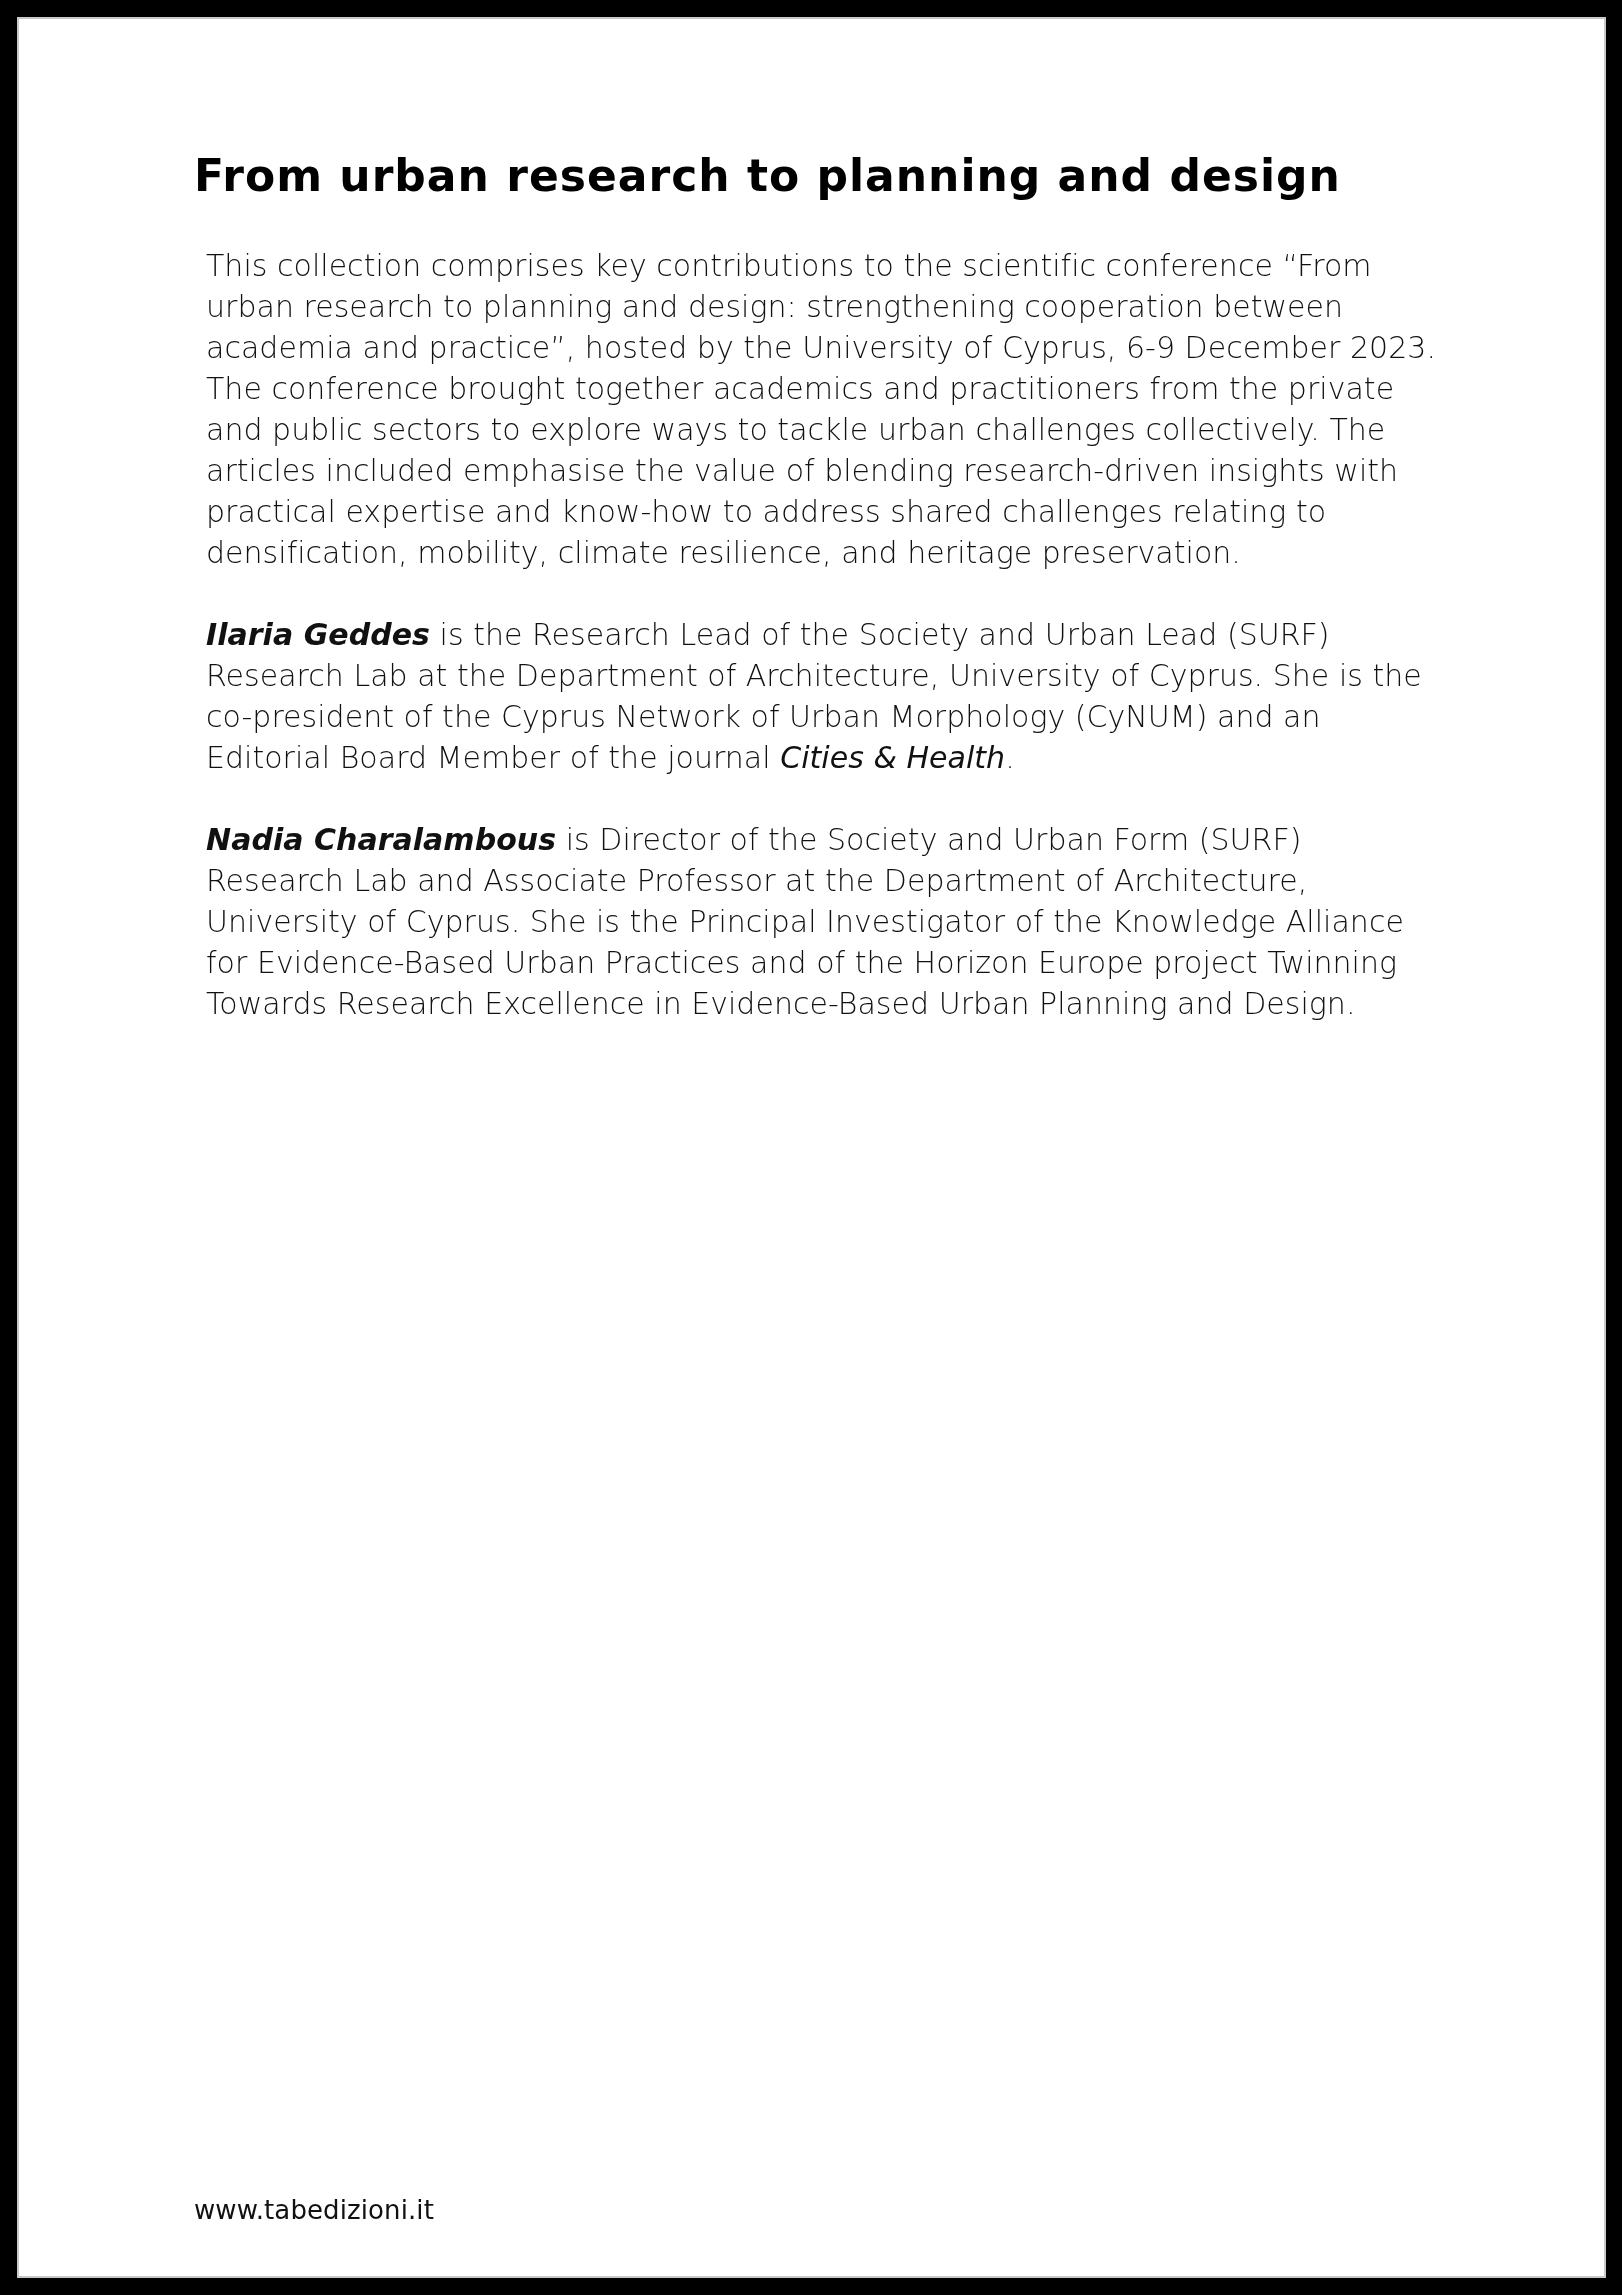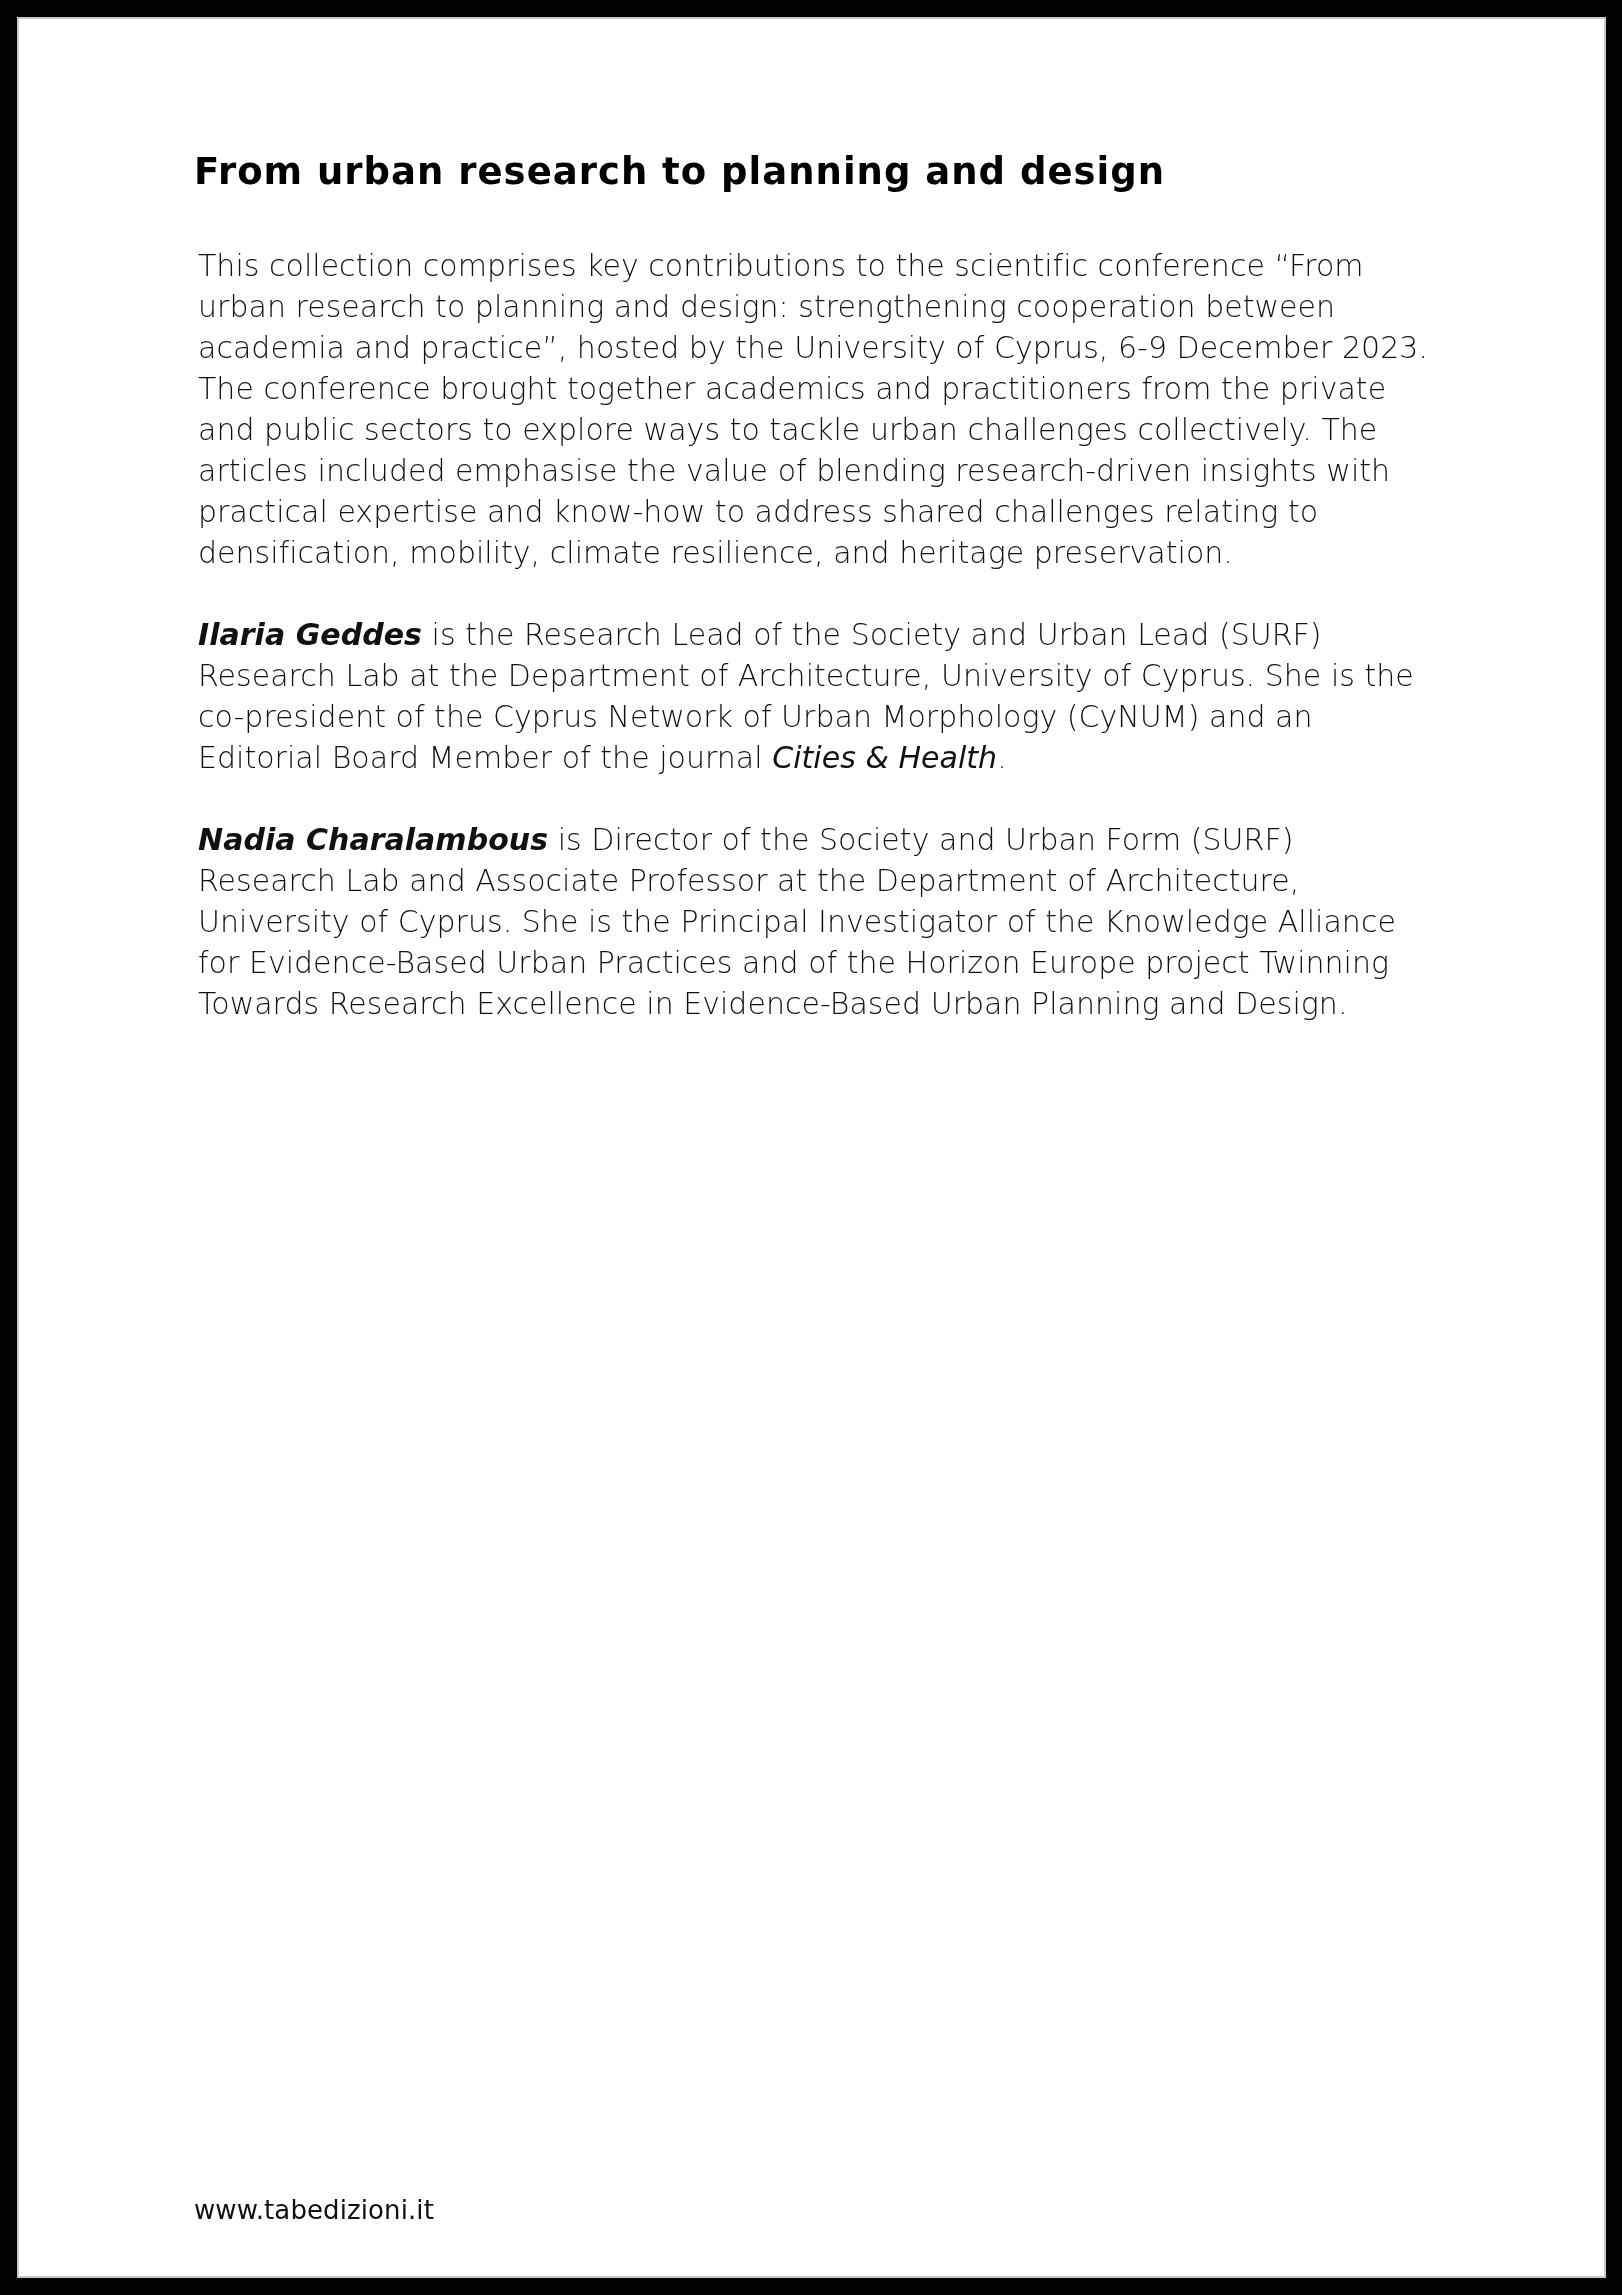--- a/index.html
+++ b/index.html
@@ -46,32 +46,32 @@
     top: 0;
     width: 1233px;
   }
 
   .page-title {
     position: absolute;
     left: 0;
     top: 152px;
     width: 1233px;
     margin: 0;
-    font-size: 37px;
+    font-size: 44px;
     font-weight: 600;
     letter-spacing: 1px;
     line-height: 1.1;
     color: #000000;
     font-family: "DejaVu Sans", "Liberation Sans", sans-serif;
     white-space: nowrap;
   }
 
   .body-block {
     position: absolute;
-    left: 4px;
+    left: 12px;
     top: 245px;
     width: 1233px;
   }
 
   p.para {
     margin: 0 0 41px 0;
     font-size: 30px;
     line-height: 41px;
     font-weight: 300;
     color: #111111;

